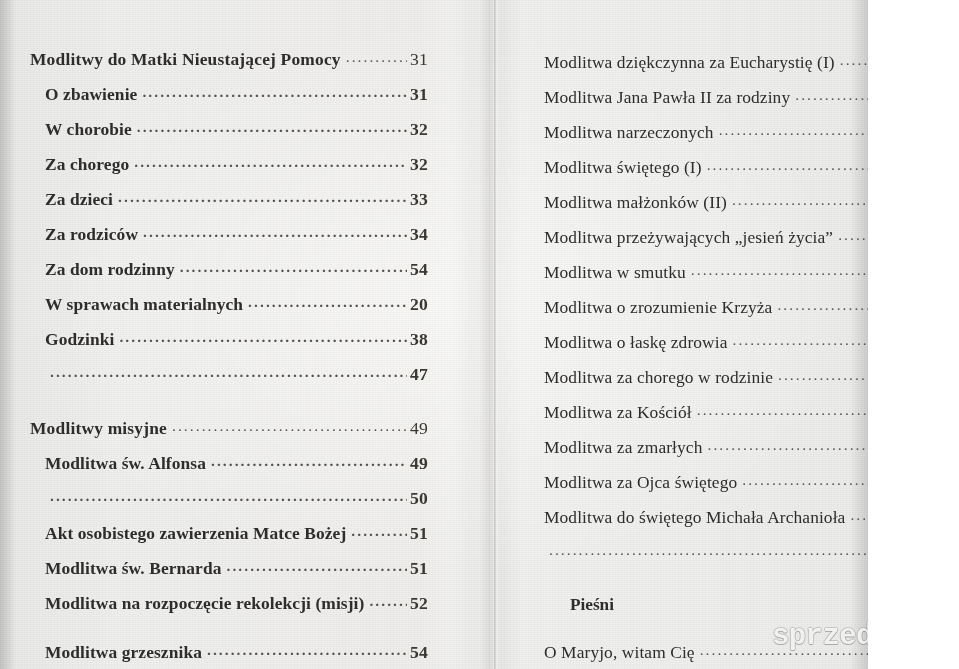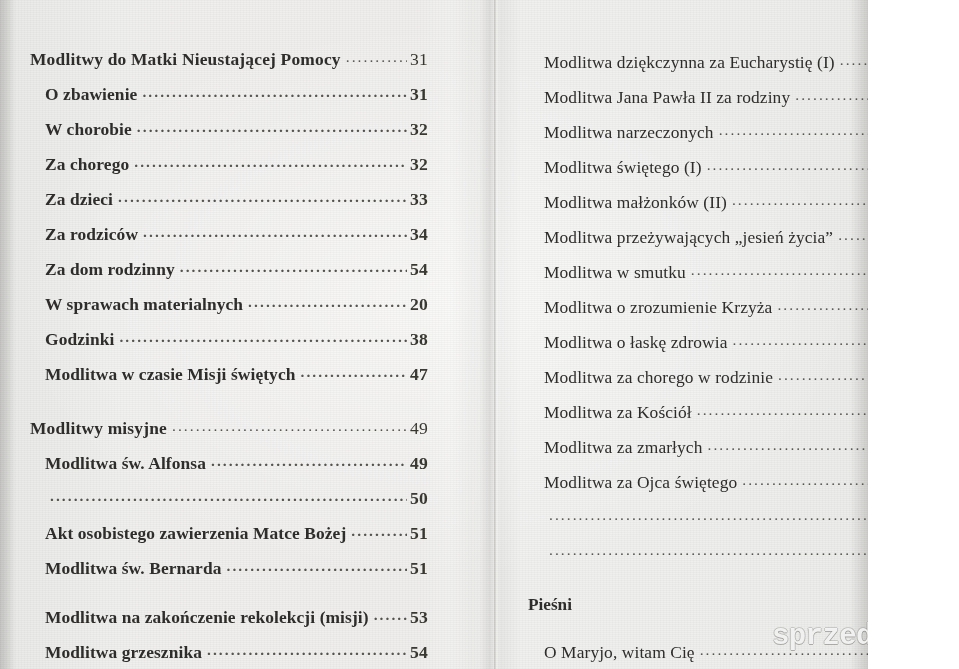--- a/index.html
+++ b/index.html
@@ -117,20 +117,21 @@
   
   .heading .label { font-weight: bold; letter-spacing: .2px; }
   .heading .page  { font-weight: normal; }
   .indent { padding-left: 15px; font-weight: bold; }
   .indent2 { padding-left: 16px; }
   .plain-heading {
     font-weight: bold;
     font-size: 17.2px;
     line-height: 1;
     white-space: nowrap;
+    margin-left: 42px;
   }
 
   
   #watermark {
     position: absolute;
     left: 772px;
     top: 622px;
     z-index: 6;
     display: flex;
     align-items: flex-start;
@@ -229,21 +230,20 @@
       <span class="page">20</span>
     </div>
     <div style="height:14px"></div>
     <div class="toc-entry indent">
       <span class="label">Godzinki</span>
       <span class="leader"></span>
       <span class="page">38</span>
     </div>
     <div style="height:14px"></div>
     <div class="toc-entry indent">
-      <span class="label">Modlitwa  w czasie Misji świętych</span>
       <span class="leader"></span>
       <span class="page">47</span>
     </div>
 
     <div style="height:33px"></div>
     <div class="toc-entry heading">
       <span class="label">Modlitwy misyjne</span>
       <span class="leader"></span>
       <span class="page">49</span>
     </div>
@@ -265,26 +265,26 @@
       <span class="leader"></span>
       <span class="page">51</span>
     </div>
     <div style="height:14px"></div>
     <div class="toc-entry indent">
       <span class="label">Modlitwa św. Bernarda</span>
       <span class="leader"></span>
       <span class="page">51</span>
     </div>
     <div style="height:14px"></div>
-    <div style="height:14px"></div>
-    <div class="toc-entry indent">
-      <span class="label">Modlitwa na zakończenie rekolekcji (misji)</span>
-      <span class="leader"></span>
-      <span class="page">53</span>
-    </div>
+    <div class="toc-entry indent">
+      <span class="label">Modlitwa na rozpoczęcie rekolekcji (misji)</span>
+      <span class="leader"></span>
+      <span class="page">52</span>
+    </div>
+    <div style="height:14px"></div>
     <div style="height:14px"></div>
     <div class="toc-entry indent">
       <span class="label">Modlitwa grzesznika</span>
       <span class="leader"></span>
       <span class="page">54</span>
     </div>
 
   </div>
 
   <div class="column" id="col-right">
@@ -362,20 +362,21 @@
       <span class="page">69</span>
     </div>
     <div style="height:14px"></div>
     <div class="toc-entry indent2">
       <span class="label">Modlitwa za Ojca świętego</span>
       <span class="leader"></span>
       <span class="page">70</span>
     </div>
     <div style="height:14px"></div>
     <div class="toc-entry indent2">
+      <span class="label">Modlitwa do świętego Michała Archanioła</span>
       <span class="leader"></span>
       <span class="page">70</span>
     </div>
     <div style="height:14px"></div>
     <div class="toc-entry indent2">
       <span class="leader"></span>
       <span class="page">71</span>
     </div>
 
     <div style="height:34px"></div>

